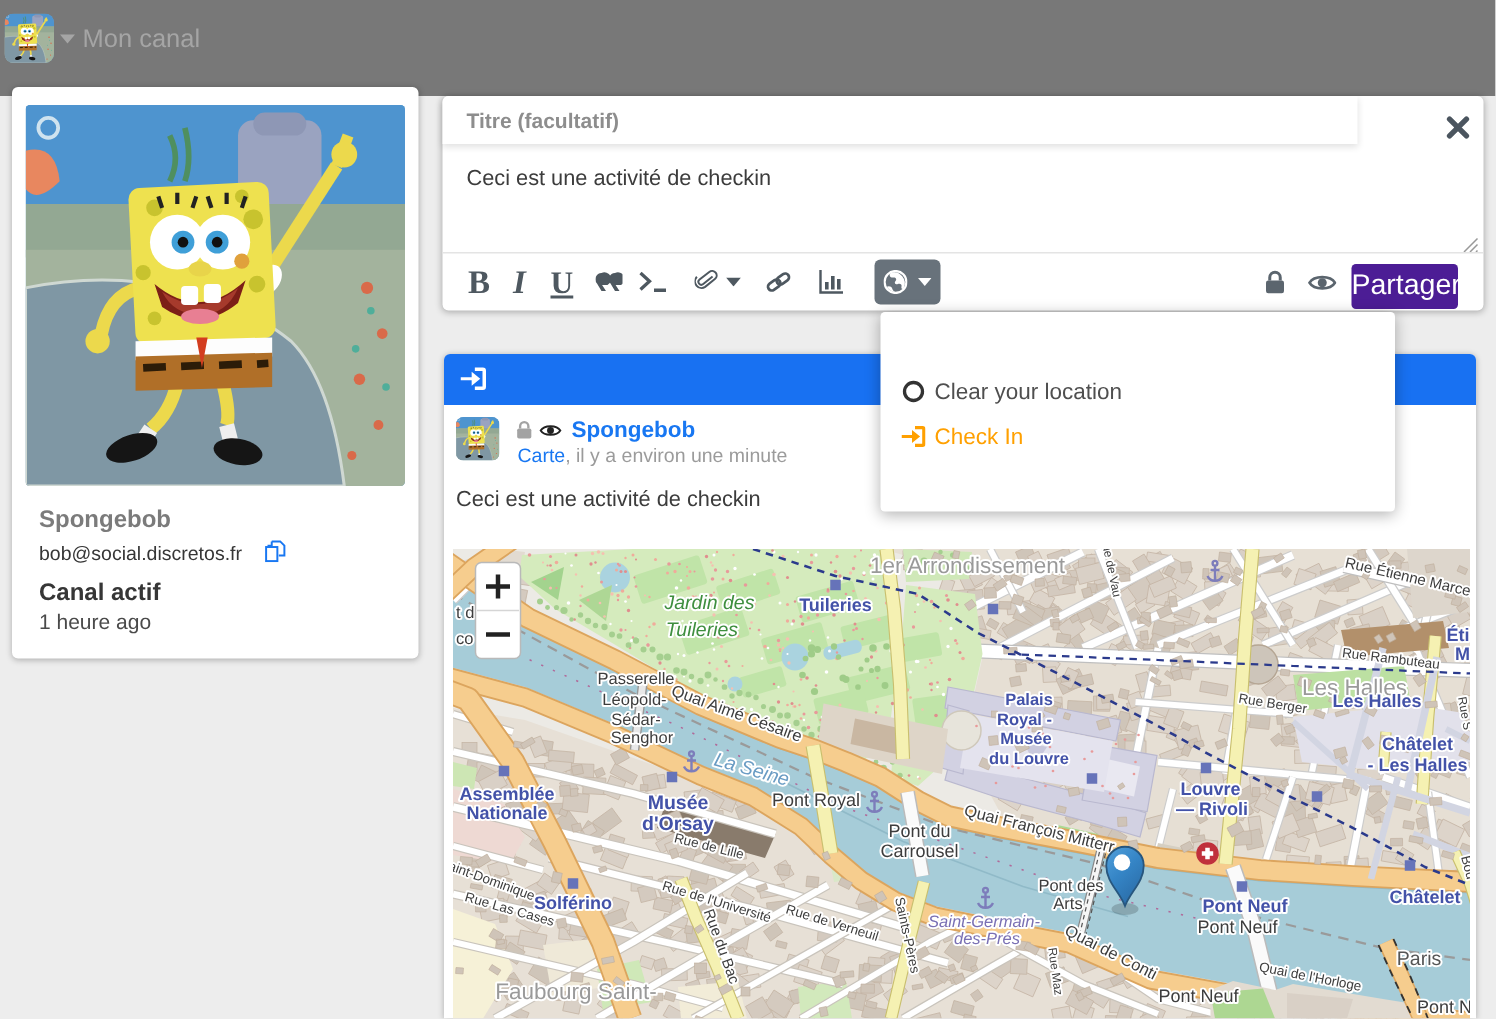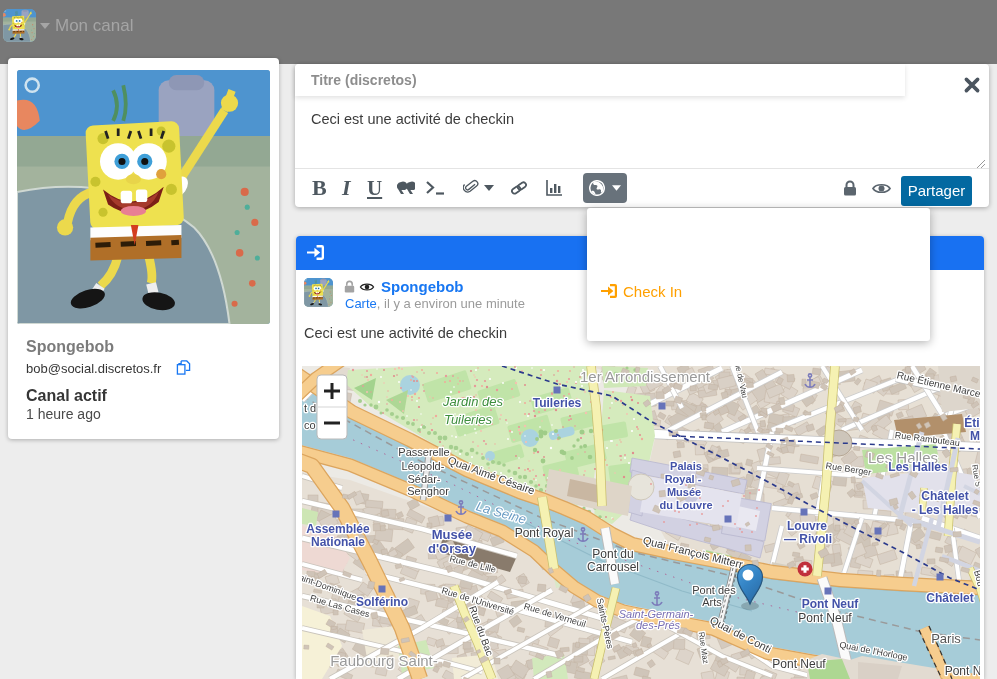--- a/index.html
+++ b/index.html
@@ -17,21 +17,21 @@
 #composer{left:295px;top:64px;width:694px;height:143px;background:#fff;border-radius:4px;box-shadow:0 1px 5px rgba(0,0,0,.3)}
 #titlebox{left:0;top:0;width:610px;height:32px;background:#fff;box-shadow:0 2px 5px rgba(0,0,0,.12);border-radius:4px 0 0 0}
 #titlebox span{position:absolute;left:16px;top:8px;font-size:14px;font-weight:bold;color:#8d8d8d}
 #closex{left:668px;top:12px;width:20px;height:20px}
 #bodytxt{left:16px;top:47px;font-size:14.5px;color:#3c3c3c}
 #resz{right:3px;top:92px;width:11px;height:11px}
 #toolsep{left:0;top:104px;width:694px;height:1px;background:#e4e4e4}
 #toolbar{left:0;top:105px;width:694px;height:38px}
 .ticon{position:absolute;top:0;height:38px;display:flex;align-items:center;color:#4e5860}
 #globebtn{left:288px;top:4px;width:44px;height:30px;background:#68727b;border-radius:4px;display:flex;align-items:center;justify-content:center}
-#partager{left:606px;top:7px;width:71px;height:30px;background:#0369a1;border-radius:3px;color:#fff;font-size:15px;text-align:center;line-height:29px}
+#partager{left:606px;top:7px;width:71px;height:30px;background:#4c1d95;border-radius:3px;color:#fff;font-size:19px;text-align:center;line-height:29px}
 #dropdown{left:587px;top:208px;width:343px;height:133px;background:#fff;border-radius:3px;box-shadow:0 2px 10px rgba(0,0,0,.3);z-index:30}
 .dditem{position:absolute;left:14px;height:30px;display:flex;align-items:center;font-size:15px;color:#4f4f4f}
 .dditem svg{margin-right:6px}
 #post{left:296px;top:236px;width:688px;height:443px;background:#fff;border-radius:4px 4px 0 0;box-shadow:0 1px 4px rgba(0,0,0,.28)}
 #bluebar{left:0;top:0;width:688px;height:34px;background:#1871f2;border-radius:4px 4px 0 0}
 #post .pav{left:8px;top:42px;width:29px;height:29px;border-radius:5px;overflow:hidden}
 #pname{left:85px;top:42px;font-size:15px;font-weight:bold;color:#1877f2}
 #pmeta{left:49px;top:60px;font-size:13px;color:#9b9b9b}
 #pmeta a{color:#1877f2;text-decoration:none}
 #ptext{left:8px;top:89px;font-size:14.5px;color:#3c3c3c}
@@ -140,21 +140,21 @@
   <div class="abs jid">bob@social.discretos.fr&nbsp;&nbsp;&nbsp;&nbsp;<svg width="15" height="15" viewBox="0 0 16 16" style="vertical-align:-2px">
         <path d="M5.5,1 h6 l3,3 v7 h-4 M5.5,1 v3 h-3" fill="none" stroke="#1877f2" stroke-width="1.4"></path>
         <rect x="1.5" y="5" width="8" height="10" fill="#fff" stroke="#1877f2" stroke-width="1.4"></rect>
       </svg></div>
   <div class="abs act">Canal actif</div>
   <div class="abs ago">1 heure ago</div>
 </div>
 
 <div class="abs" id="composer">
   <div class="abs" id="titlebox">
-      <span>Titre (discretos)</span>
+      <span>Titre (facultatif)</span>
     </div>
   <div class="abs" id="closex"><svg width="18" height="18" viewBox="0 0 16 16">
         <path d="M3,3 L13,13 M13,3 L3,13" stroke="#4b555f" stroke-width="3.2" stroke-linecap="round"></path>
       </svg></div>
   <div class="abs" id="bodytxt">Ceci est une activité de checkin</div>
   <div class="abs" id="resz"><svg width="11" height="11" viewBox="0 0 11 11">
         <path d="M10,1 L1,10 M10,5 L5,10 M10,9 L9,10" stroke="#999" stroke-width="1"></path>
       </svg></div>
   <div class="abs" id="toolsep"></div>
   <div class="abs" id="toolbar">
@@ -1740,16 +1740,19 @@
         <g>
 <rect x="15" y="9" width="30" height="64" rx="4" fill="#ffffff" stroke="#b9b9b9" stroke-width="1"></rect>
 <line x1="16" y1="41" x2="44" y2="41" stroke="#d5d5d5" stroke-width="1"></line>
 <path d="M30,17 v16 M22,25 h16" stroke="#222" stroke-width="3"></path>
 <path d="M22,57 h16" stroke="#222" stroke-width="3"></path>
 </g>
       </svg></div>
 </div>
 
 <div class="abs" id="dropdown">
+  <div class="dditem" style="top:38px"><svg width="16" height="16" viewBox="0 0 16 16">
+        <circle cx="8" cy="8" r="6" fill="none" stroke="#333" stroke-width="2.2"></circle>
+      </svg>Clear your location</div>
   <div class="dditem" style="top:68px;color:#ffa000"><svg width="16" height="16" viewBox="0 0 16 16" style="color:#ffa000">
         <use href="#signin"></use>
       </svg>Check In</div>
 </div>
 
 </body></html>

